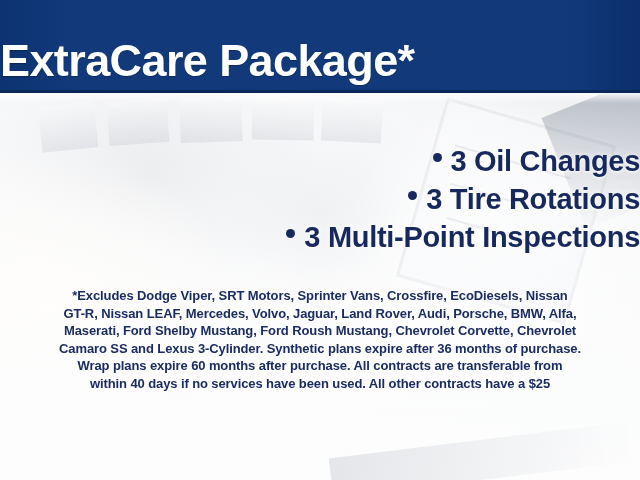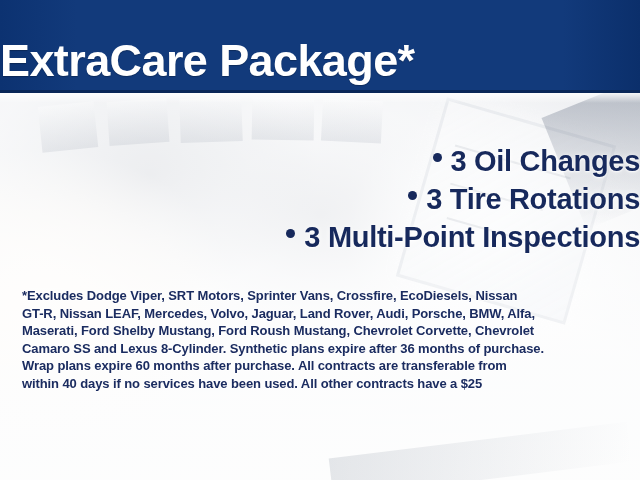--- a/index.html
+++ b/index.html
@@ -139,20 +139,21 @@
     vertical-align: 9px;
     margin-right: 9px;
   }
 
   
   .fineprint {
     position: absolute;
     left: 22px;
     top: 287px;
     width: 596px;
+    text-align: center;
     color: #1b2c60;
     font-size: 13px;
     font-weight: bold;
     line-height: 17.6px;
     letter-spacing: -0.1px;
     text-shadow: 0 0 4px rgba(255,255,255,0.95), 0 1px 1px rgba(255,255,255,0.9);
   }
   .fineprint .fp-line {
     display: block;
     white-space: nowrap;
@@ -192,18 +193,18 @@
     </div>
     <div class="benefit">
       <span class="dot"></span><span>3 Multi-Point Inspections</span>
     </div>
   </div>
 
   <div class="fineprint">
     <span class="fp-line">*Excludes Dodge Viper, SRT Motors, Sprinter Vans, Crossfire, EcoDiesels, Nissan</span>
     <span class="fp-line">GT-R, Nissan LEAF, Mercedes, Volvo, Jaguar, Land Rover, Audi, Porsche, BMW, Alfa,</span>
     <span class="fp-line">Maserati, Ford Shelby Mustang, Ford Roush Mustang, Chevrolet Corvette, Chevrolet</span>
-    <span class="fp-line">Camaro SS and Lexus 8-Cylinder. Synthetic plans expire after 36 months of purchase.</span>
+    <span class="fp-line">Camaro SS and Lexus 3-Cylinder. Synthetic plans expire after 36 months of purchase.</span>
     <span class="fp-line">Wrap plans expire 60 months after purchase. All contracts are transferable from</span>
     <span class="fp-line">within 40 days if no services have been used. All other contracts have a $25</span>
   </div>
 
 </div>
 
 </body></html>

